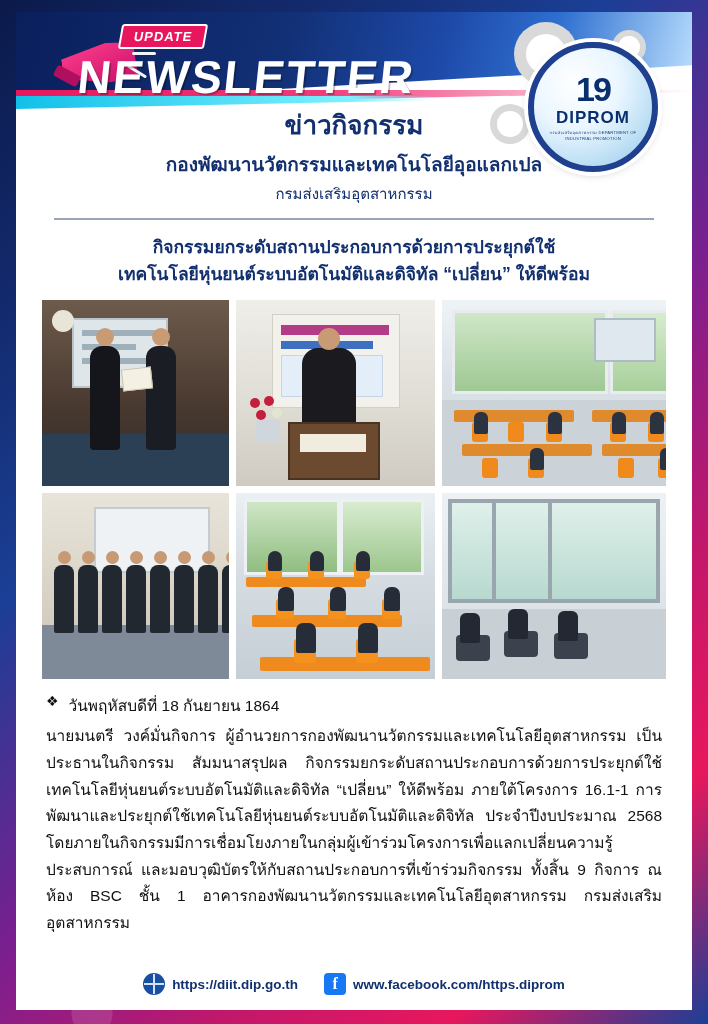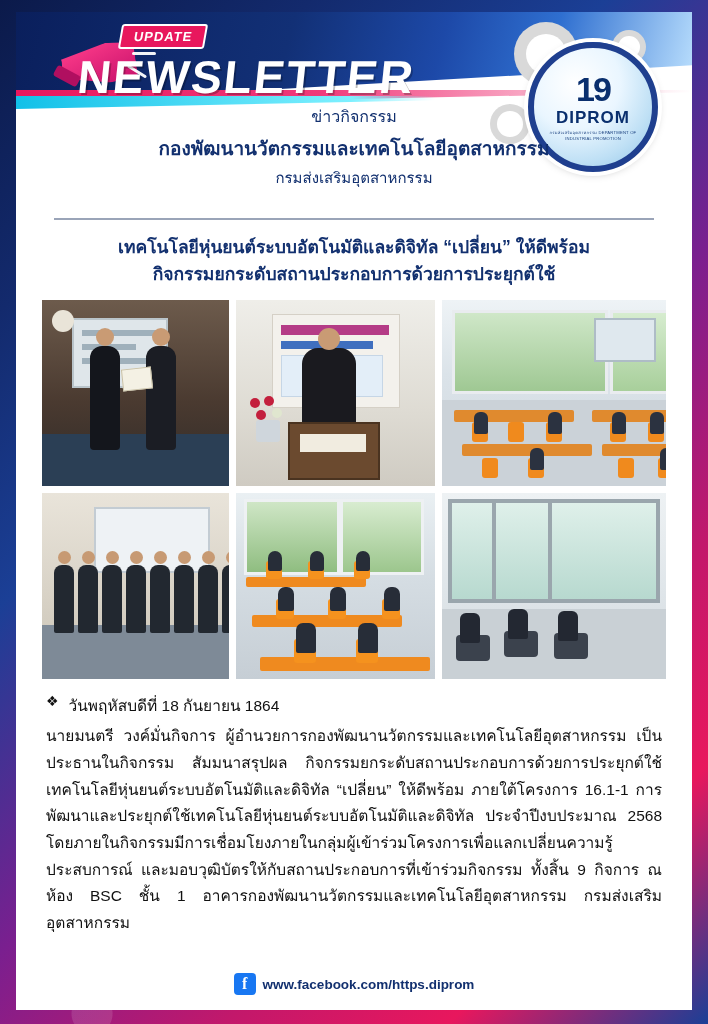--- a/index.html
+++ b/index.html
@@ -111,21 +111,21 @@
   }
   .logo-name{font-size:17px;font-weight:bold;color:#0a2f6e;letter-spacing:1px;margin-top:2px;}
   .logo-sub{font-size:4.2px;color:#19407f;letter-spacing:.2px;text-align:center;line-height:1.4;margin-top:2px;width:100px;}
   
   .title-zone{
     position:relative;
     text-align:center;
     padding-top:4px;
   }
   .t-main{
-    font-size:16px;font-weight:normal;color:#12306f;
+    font-size:26px;font-weight:bold;color:#12306f;
   }
   .t-sub1{font-size:19px;font-weight:bold;color:#12306f;margin-top:4px;}
   .t-sub2{font-size:15px;color:#12306f;margin-top:3px;}
   .rule{
     width:600px;height:2px;background:#9aa4b8;margin:10px auto 0;
   }
   .headline{
     text-align:center;
     color:#12306f;
     font-size:17.5px;font-weight:bold;
@@ -269,30 +269,30 @@
       <div class="gear g4"></div>
 
       <div class="logo-circle">
         <div class="logo-mark">19</div>
         <div class="logo-name">DIPROM</div>
         <div class="logo-sub">กรมส่งเสริมอุตสาหกรรม  DEPARTMENT OF INDUSTRIAL PROMOTION</div>
       </div>
 
       <div class="title-zone" style="position:absolute;left:0;right:0;top:88px;">
         <div class="t-main">ข่าวกิจกรรม</div>
-        <div class="t-sub1">กองพัฒนานวัตกรรมและเทคโนโลยีอุตสาหกรรม</div>
+        <div class="t-sub1">กองพัฒนานวัตกรรมและเทคโนโลยีอุอแลกเปล</div>
         <div class="t-sub2">กรมส่งเสริมอุตสาหกรรม</div>
       </div>
     </div>
 
     <div class="rule"></div>
 
     <div class="headline">
+      <div>กิจกรรมยกระดับสถานประกอบการด้วยการประยุกต์ใช้</div>
       <div>เทคโนโลยีหุ่นยนต์ระบบอัตโนมัติและดิจิทัล “เปลี่ยน” ให้ดีพร้อม</div>
-      <div>กิจกรรมยกระดับสถานประกอบการด้วยการประยุกต์ใช้</div>
     </div>
 
     <div class="photos">
 
       <div class="ph p1">
         <div class="wall"></div>
         <div class="screen">
             <i></i>
             <i></i>
             <i></i>
@@ -437,19 +437,23 @@
     <div class="body-zone">
       <div class="date-line">
         <span class="diamond">❖</span>
         <span>วันพฤหัสบดีที่ 18 กันยายน 1864</span>
       </div>
       <div class="paragraph">นายมนตรี วงค์มั่นกิจการ ผู้อำนวยการกองพัฒนานวัตกรรมและเทคโนโลยีอุตสาหกรรม เป็นประธานในกิจกรรม สัมมนาสรุปผล กิจกรรมยกระดับสถานประกอบการด้วยการประยุกต์ใช้เทคโนโลยีหุ่นยนต์ระบบอัตโนมัติและดิจิทัล “เปลี่ยน” ให้ดีพร้อม ภายใต้โครงการ 16.1-1 การพัฒนาและประยุกต์ใช้เทคโนโลยีหุ่นยนต์ระบบอัตโนมัติและดิจิทัล ประจำปีงบประมาณ 2568 โดยภายในกิจกรรมมีการเชื่อมโยงภายในกลุ่มผู้เข้าร่วมโครงการเพื่อแลกเปลี่ยนความรู้ประสบการณ์ และมอบวุฒิบัตรให้กับสถานประกอบการที่เข้าร่วมกิจกรรม ทั้งสิ้น 9 กิจการ ณ ห้อง BSC ชั้น 1 อาคารกองพัฒนานวัตกรรมและเทคโนโลยีอุตสาหกรรม กรมส่งเสริมอุตสาหกรรม</div>
     </div>
 
     <div class="footer">
       <div class="f-item">
+        <span class="globe"></span>
+        <span>https://diit.dip.go.th</span>
+      </div>
+      <div class="f-item">
         <span class="fb">f</span>
         <span>www.facebook.com/https.diprom</span>
       </div>
     </div>
 
   </div>
 </div>
 
 </body></html>

